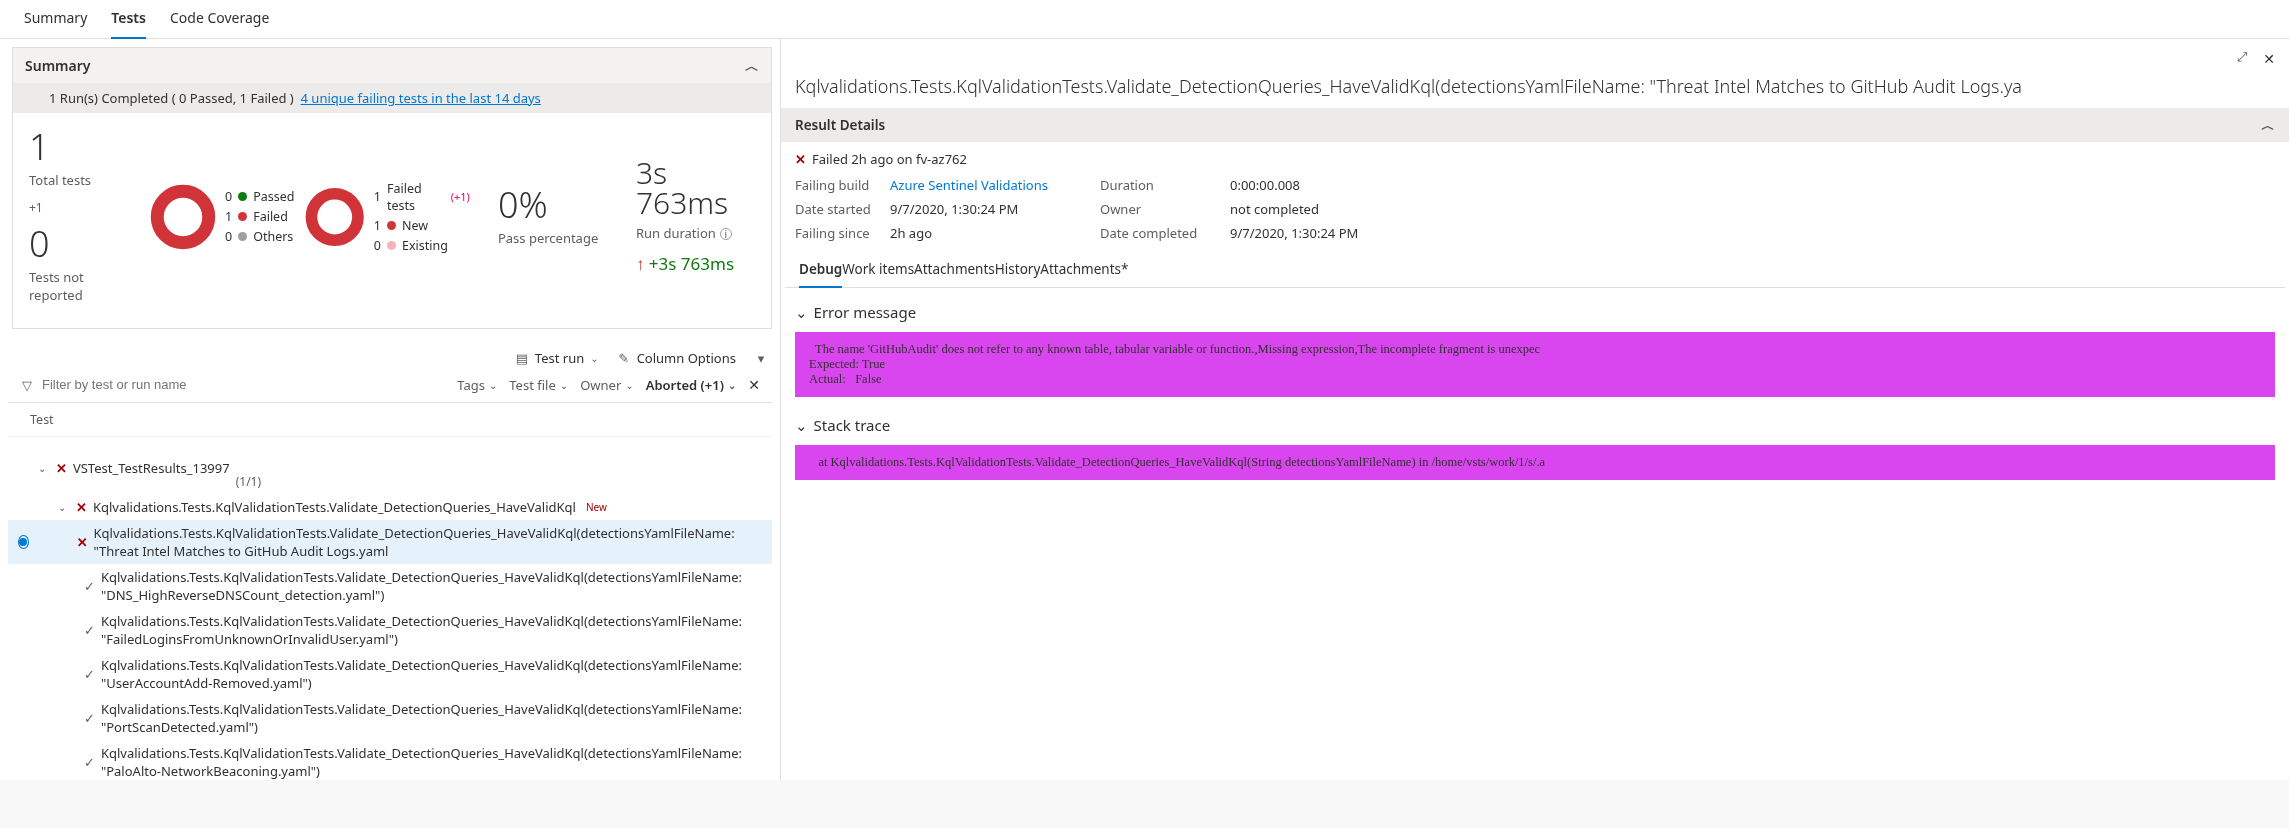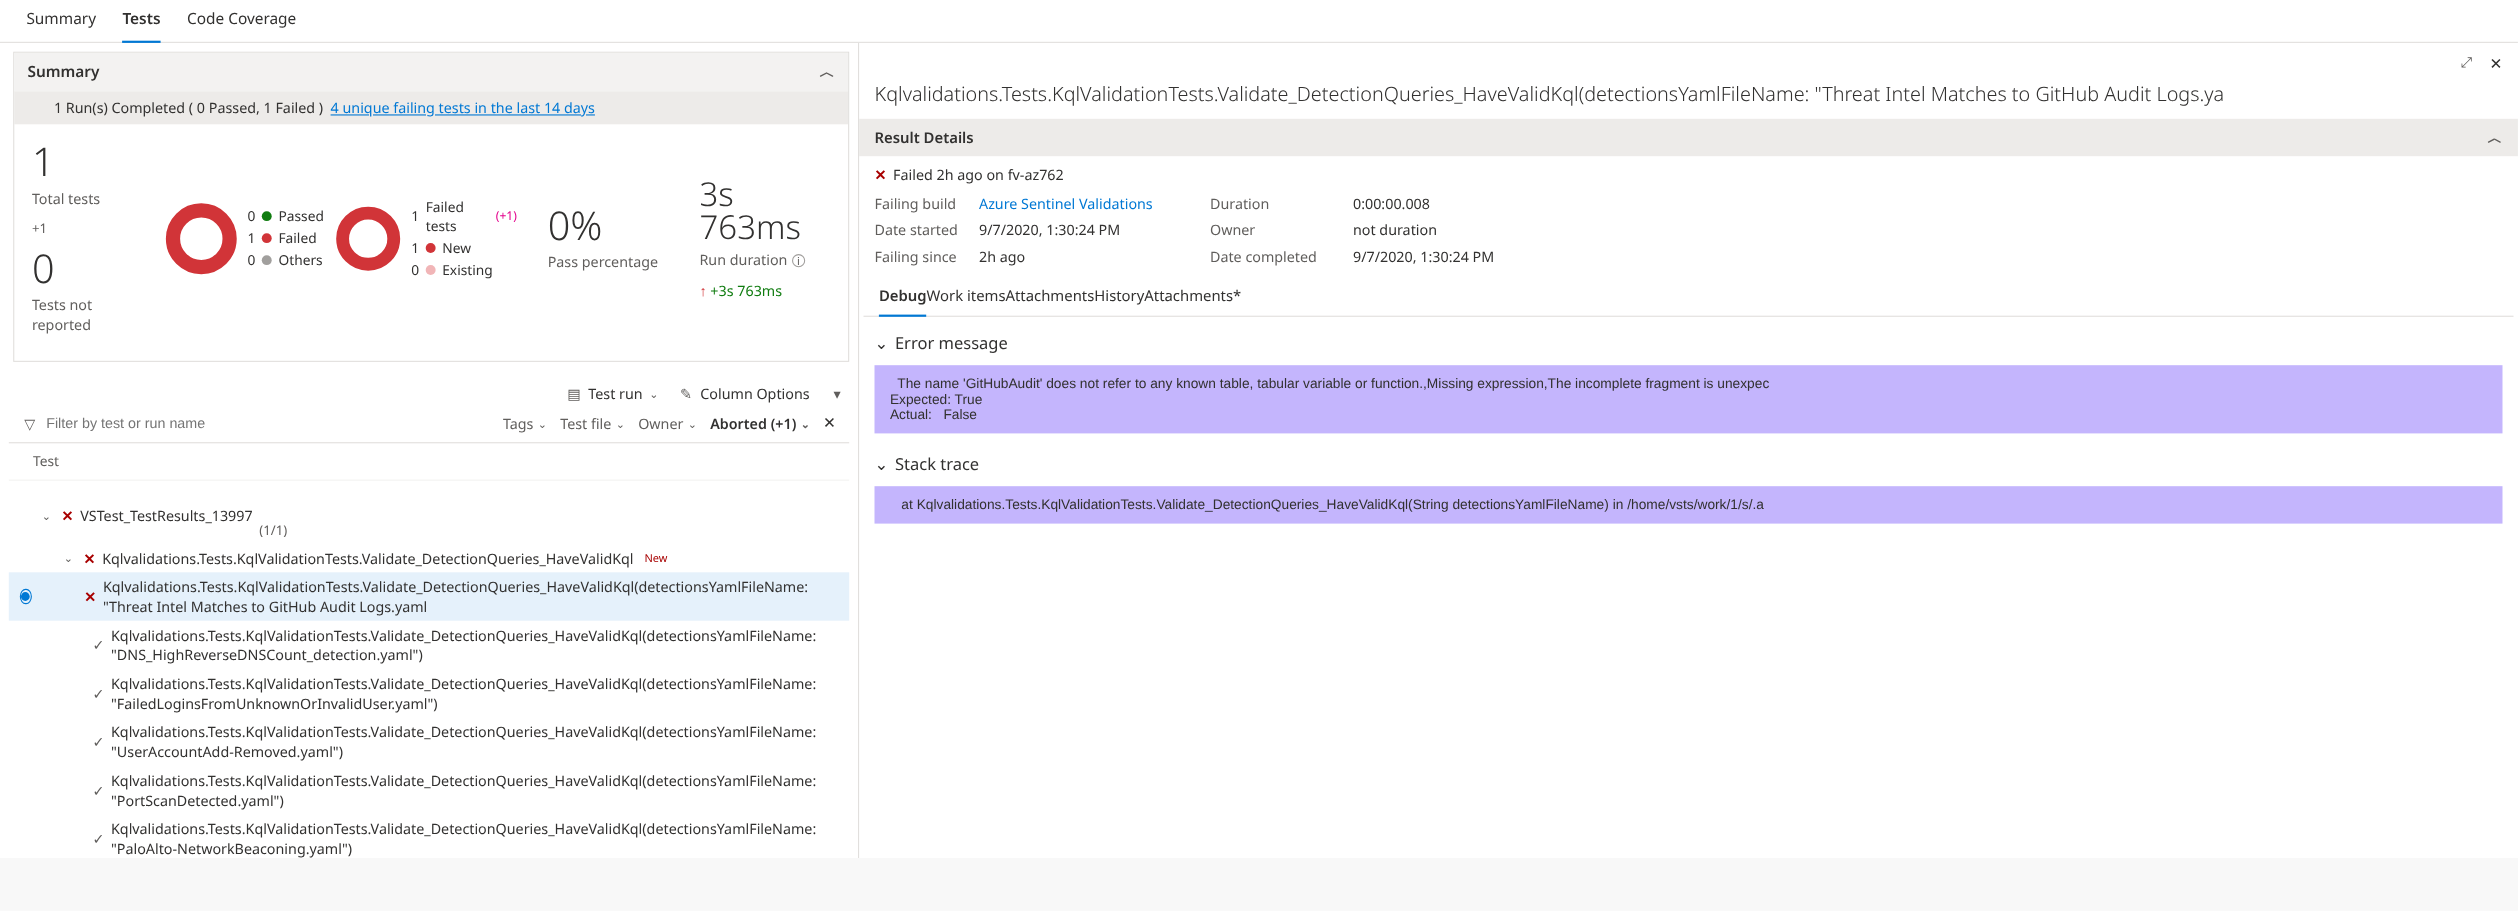--- a/index.html
+++ b/index.html
@@ -29,21 +29,21 @@
 
   .donut-wrap { display:flex; align-items:center; gap:8px; }
   .donut { width: 68px; height: 68px; }
   .legend { font-size: 12.5px; color:#323130;}
   .legend-row { display:flex; align-items:center; gap:6px; margin:3px 0;}
   .dot { width:9px; height:9px; border-radius:50%; display:inline-block;}
   .d-green{background:#107c10;} .d-red{background:#d13438;} .d-grey{background:#a19f9d;}
   .d-pink{background:#f1b5b7;} .d-ored{background:#d13438;}
   .plus { color:#e3008c; font-size:11px; margin-left:2px;}
   .runtime .big-num { font-size: 30px; }
-  .delta { color:#107c10; font-size:13px; margin-top:10px;}
+  .delta { color:#107c10; font-size:17px; margin-top:10px;}
   .delta::before{content:"↑ "; color:#d13438;}
   .info-icon { color:#605e5c; font-size:10px; border:1px solid #a19f9d; border-radius:50%; width:12px; height:12px; display:inline-flex;align-items:center;justify-content:center; margin-left:4px;}
 
   
   .toolbar { display:flex; justify-content:flex-end; gap:18px; padding:20px 12px 4px; align-items:center; color:#323130;}
   .toolbar .tbtn { display:flex; align-items:center; gap:6px; cursor:pointer; font-size:13px;}
   .icon { width:14px; height:14px; display:inline-flex; align-items:center; justify-content:center; color:#605e5c;}
 
   .filter-row { display:flex; align-items:center; padding:4px 12px 8px; gap:12px; border-bottom:1px solid #e1dfdd; margin:0 8px;}
   .filter-input { flex:1; display:flex; align-items:center; gap:6px; color:#605e5c;}
@@ -72,21 +72,21 @@
   .section-bar { background:#edebe9; padding:8px 14px; font-size:13.5px; font-weight:600; display:flex; justify-content:space-between; align-items:center;}
   .kv-grid { display:grid; grid-template-columns: 95px 210px 130px 1fr; padding: 8px 14px; row-gap:6px; font-size:13px;}
   .kv-grid .k { color:#605e5c;}
   .fail-line { padding:8px 14px 0; display:flex; align-items:center; gap:6px; font-size:13px;}
 
   .detail-tabs { display:flex; padding:10px 14px 0; border-bottom:1px solid #e1dfdd; margin:0 4px;}
   .detail-tab { padding-bottom:8px; cursor:pointer; font-size:13.5px;}
   .detail-tab.active { border-bottom:2px solid #0078d4; margin-bottom:-1px; font-weight:600;}
 
   .accordion-h { display:flex; align-items:center; gap:6px; padding:14px 14px 6px; font-weight:400; font-size:15px;}
-  .code { background:#c4b5fd; margin:4px 14px; padding:10px 14px; font-family:Liberation Sans, sans-serif; font-size:12.5px; white-space:pre; overflow:hidden;}
+  .code { background:#d946ef; margin:4px 14px; padding:10px 14px; font-family:Liberation Serif, serif; font-size:12.5px; white-space:pre; overflow:hidden;}
 </style>
 </head>
 <body>
 
 <div class="page">
   <div class="top-tabs">
     <div class="top-tab">Summary</div>
     <div class="top-tab active">Tests</div>
     <div class="top-tab">Code Coverage</div>
   </div>
@@ -277,21 +277,21 @@
       </div>
       <div class="kv-grid">
         <span class="k">Failing build</span>
         <span style="color:#0078d4">Azure Sentinel Validations</span>
         <span class="k">Duration</span>
         <span>0:00:00.008</span>
 
         <span class="k">Date started</span>
         <span>9/7/2020, 1:30:24 PM</span>
         <span class="k">Owner</span>
-        <span>not duration</span>
+        <span>not completed</span>
 
         <span class="k">Failing since</span>
         <span>2h ago</span>
         <span class="k">Date completed</span>
         <span>9/7/2020, 1:30:24 PM</span>
       </div>
 
       <div class="detail-tabs">
         <div class="detail-tab active">Debug</div>
         <div class="detail-tab">Work items</div>

